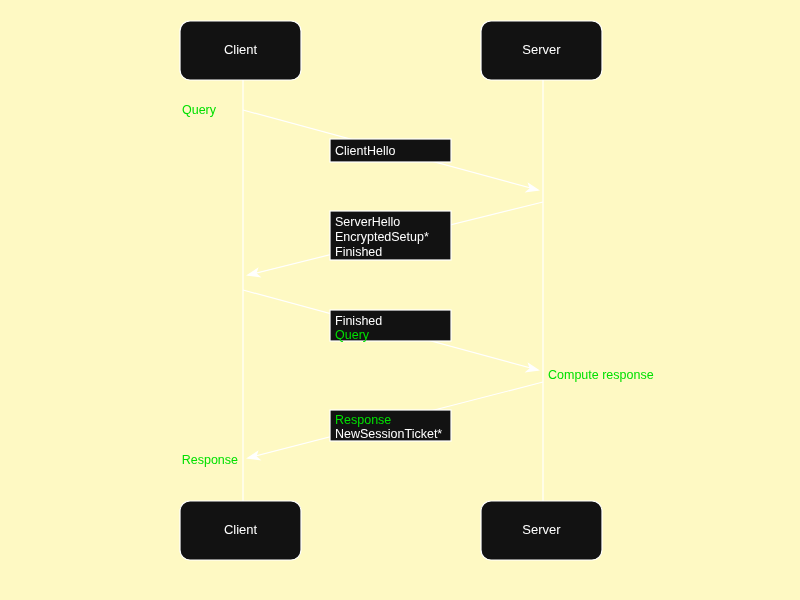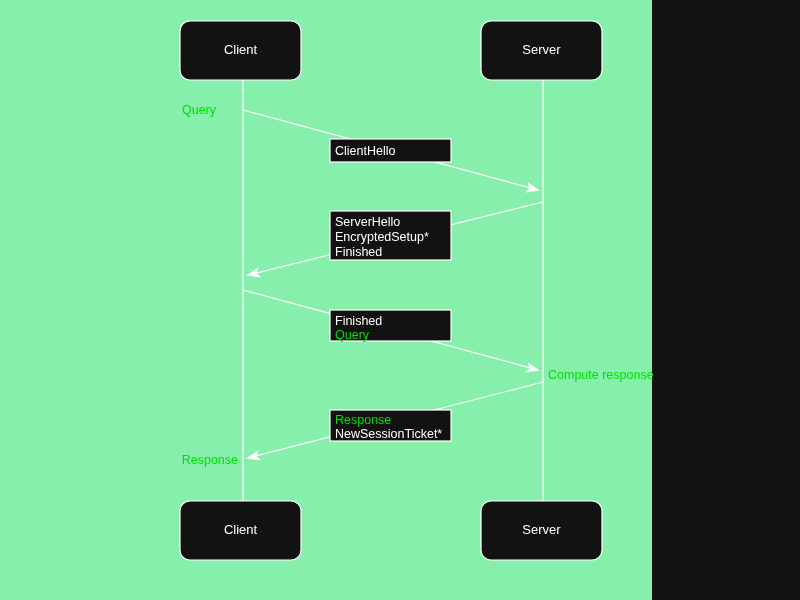--- a/index.html
+++ b/index.html
@@ -9,23 +9,23 @@
     background: #121212;
   }
   body {
     width: 800px;
     height: 600px;
     overflow: hidden;
     font-family: "Liberation Sans", sans-serif;
   }
   #diagram-root {
     position: relative;
-    width: 652px;
+    width: 800px;
     height: 600px;
-    background: #86efac;
+    background: #fef9c3;
   }
   svg#seq-svg {
     position: absolute;
     left: 0;
     top: 0;
     width: 800px;
     height: 600px;
     display: block;
   }
   .actor-box {

